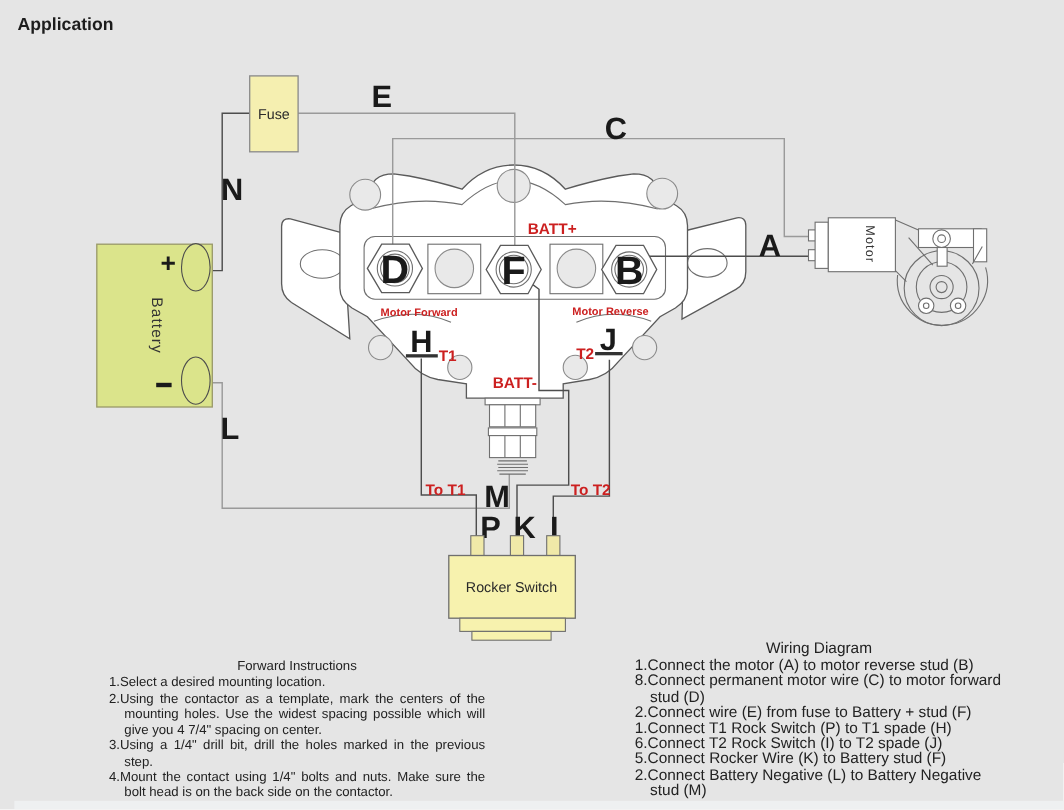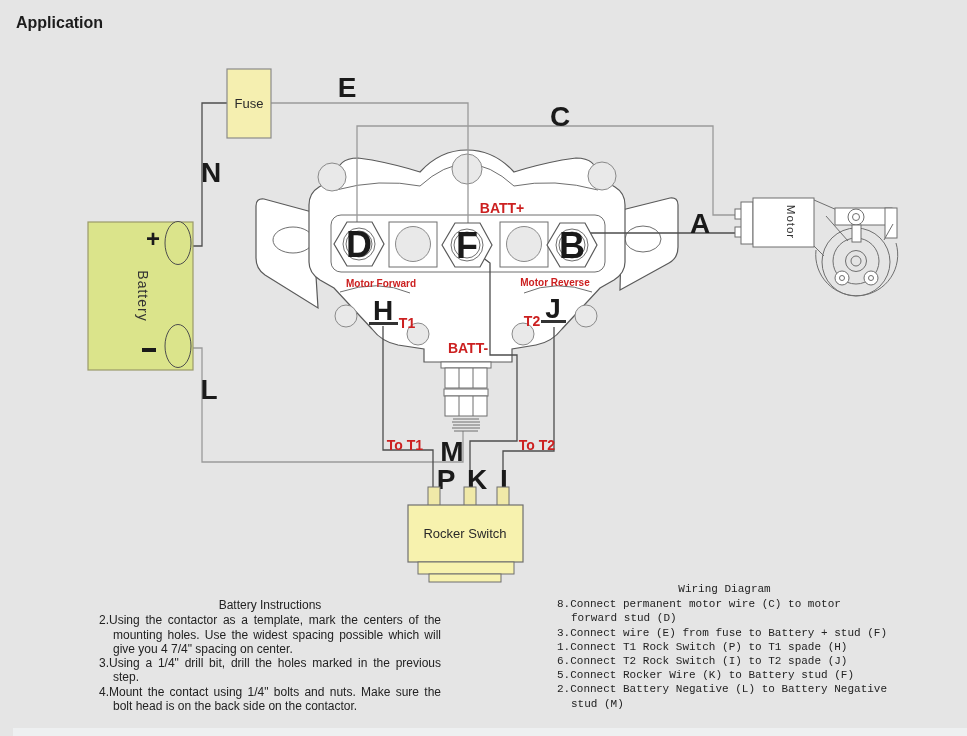--- a/index.html
+++ b/index.html
@@ -16,21 +16,21 @@
   .wire-dark{fill:none;stroke:#4d4d4d;stroke-width:1.3;}
   .redlbl{fill:#cc2020;font-weight:bold;font-size:14px;text-anchor:middle;}
   .redsm{fill:#cc2020;font-weight:bold;font-size:10px;text-anchor:middle;}
   .biglt{fill:#1a1a1a;font-weight:bold;font-size:28px;text-anchor:middle;}
   .studlt{fill:#1a1a1a;font-weight:bold;font-size:36px;text-anchor:middle;}
   .boxlbl{fill:#2a2a2a;font-size:13px;text-anchor:middle;}
   .textblock{position:absolute;font-size:12px;line-height:14.3px;color:#222;}
   .textblock .tb-title{text-align:center;margin-bottom:1px;}
   .textblock .tb-item{padding-left:14px;text-indent:-14px;}
   #mounting-block{left:99px;top:598px;width:342px;text-align:justify;}
-  #wiring-block{left:557px;top:582px;width:335px;font-size:11px;line-height:14.2px;font-family:Liberation Mono, monospace;}
+  #wiring-block{left:577px;top:582px;width:335px;font-size:14px;line-height:14.2px;}
   #bottom-strip{position:absolute;left:13px;top:728px;width:954px;height:8px;background:#eef0f1;}
 </style>
 </head>
 <body>
 
 <div id="page">
 
   <h1 id="app-title">Application</h1>
 
   <svg id="diagram-svg" width="967" height="736" viewBox="0 0 967 736">
@@ -178,30 +178,32 @@
       <rect x="464" y="487" width="12" height="19" fill="#f0e9a8" stroke="#6f6f6f"></rect>
       <rect x="497" y="487" width="12" height="19" fill="#f0e9a8" stroke="#6f6f6f"></rect>
       <rect x="408" y="505" width="115" height="57" fill="#f7f2ae" stroke="#6f6f6f" stroke-width="1.2"></rect>
       <rect x="418" y="562" width="96" height="12" fill="#f7f2ae" stroke="#6f6f6f"></rect>
       <rect x="429" y="574" width="72" height="8" fill="#f7f2ae" stroke="#6f6f6f"></rect>
       <text class="boxlbl" x="465" y="538" font-size="13.5">Rocker Switch</text>
     </g>
   </svg>
 
   <div id="mounting-block" class="textblock">
-    <div class="tb-title">Battery Instructions</div>
+    <div class="tb-title">Forward Instructions</div>
+    <div class="tb-item">1.Select a desired mounting location.</div>
     <div class="tb-item">2.Using the contactor as a template, mark the centers of the mounting holes. Use the widest spacing possible which will give you 4 7/4" spacing on center.</div>
     <div class="tb-item">3.Using a 1/4" drill bit, drill the holes marked in the previous step.</div>
     <div class="tb-item">4.Mount the contact using 1/4" bolts and nuts. Make sure the bolt head is on the back side on the contactor.</div>
   </div>
 
   <div id="wiring-block" class="textblock">
     <div class="tb-title">Wiring Diagram</div>
+    <div class="tb-item">1.Connect the motor (A) to motor reverse stud (B)</div>
     <div class="tb-item">8.Connect permanent motor wire (C) to motor forward stud (D)</div>
-    <div class="tb-item">3.Connect wire (E) from fuse to Battery + stud (F)</div>
+    <div class="tb-item">2.Connect wire (E) from fuse to Battery + stud (F)</div>
     <div class="tb-item">1.Connect T1 Rock Switch (P) to T1 spade (H)</div>
     <div class="tb-item">6.Connect T2 Rock Switch (I) to T2 spade (J)</div>
     <div class="tb-item">5.Connect Rocker Wire (K) to Battery stud (F)</div>
     <div class="tb-item">2.Connect Battery Negative (L) to Battery Negative stud (M)</div>
   </div>
 
   <div id="bottom-strip"></div>
 </div>
 
 </body></html>

